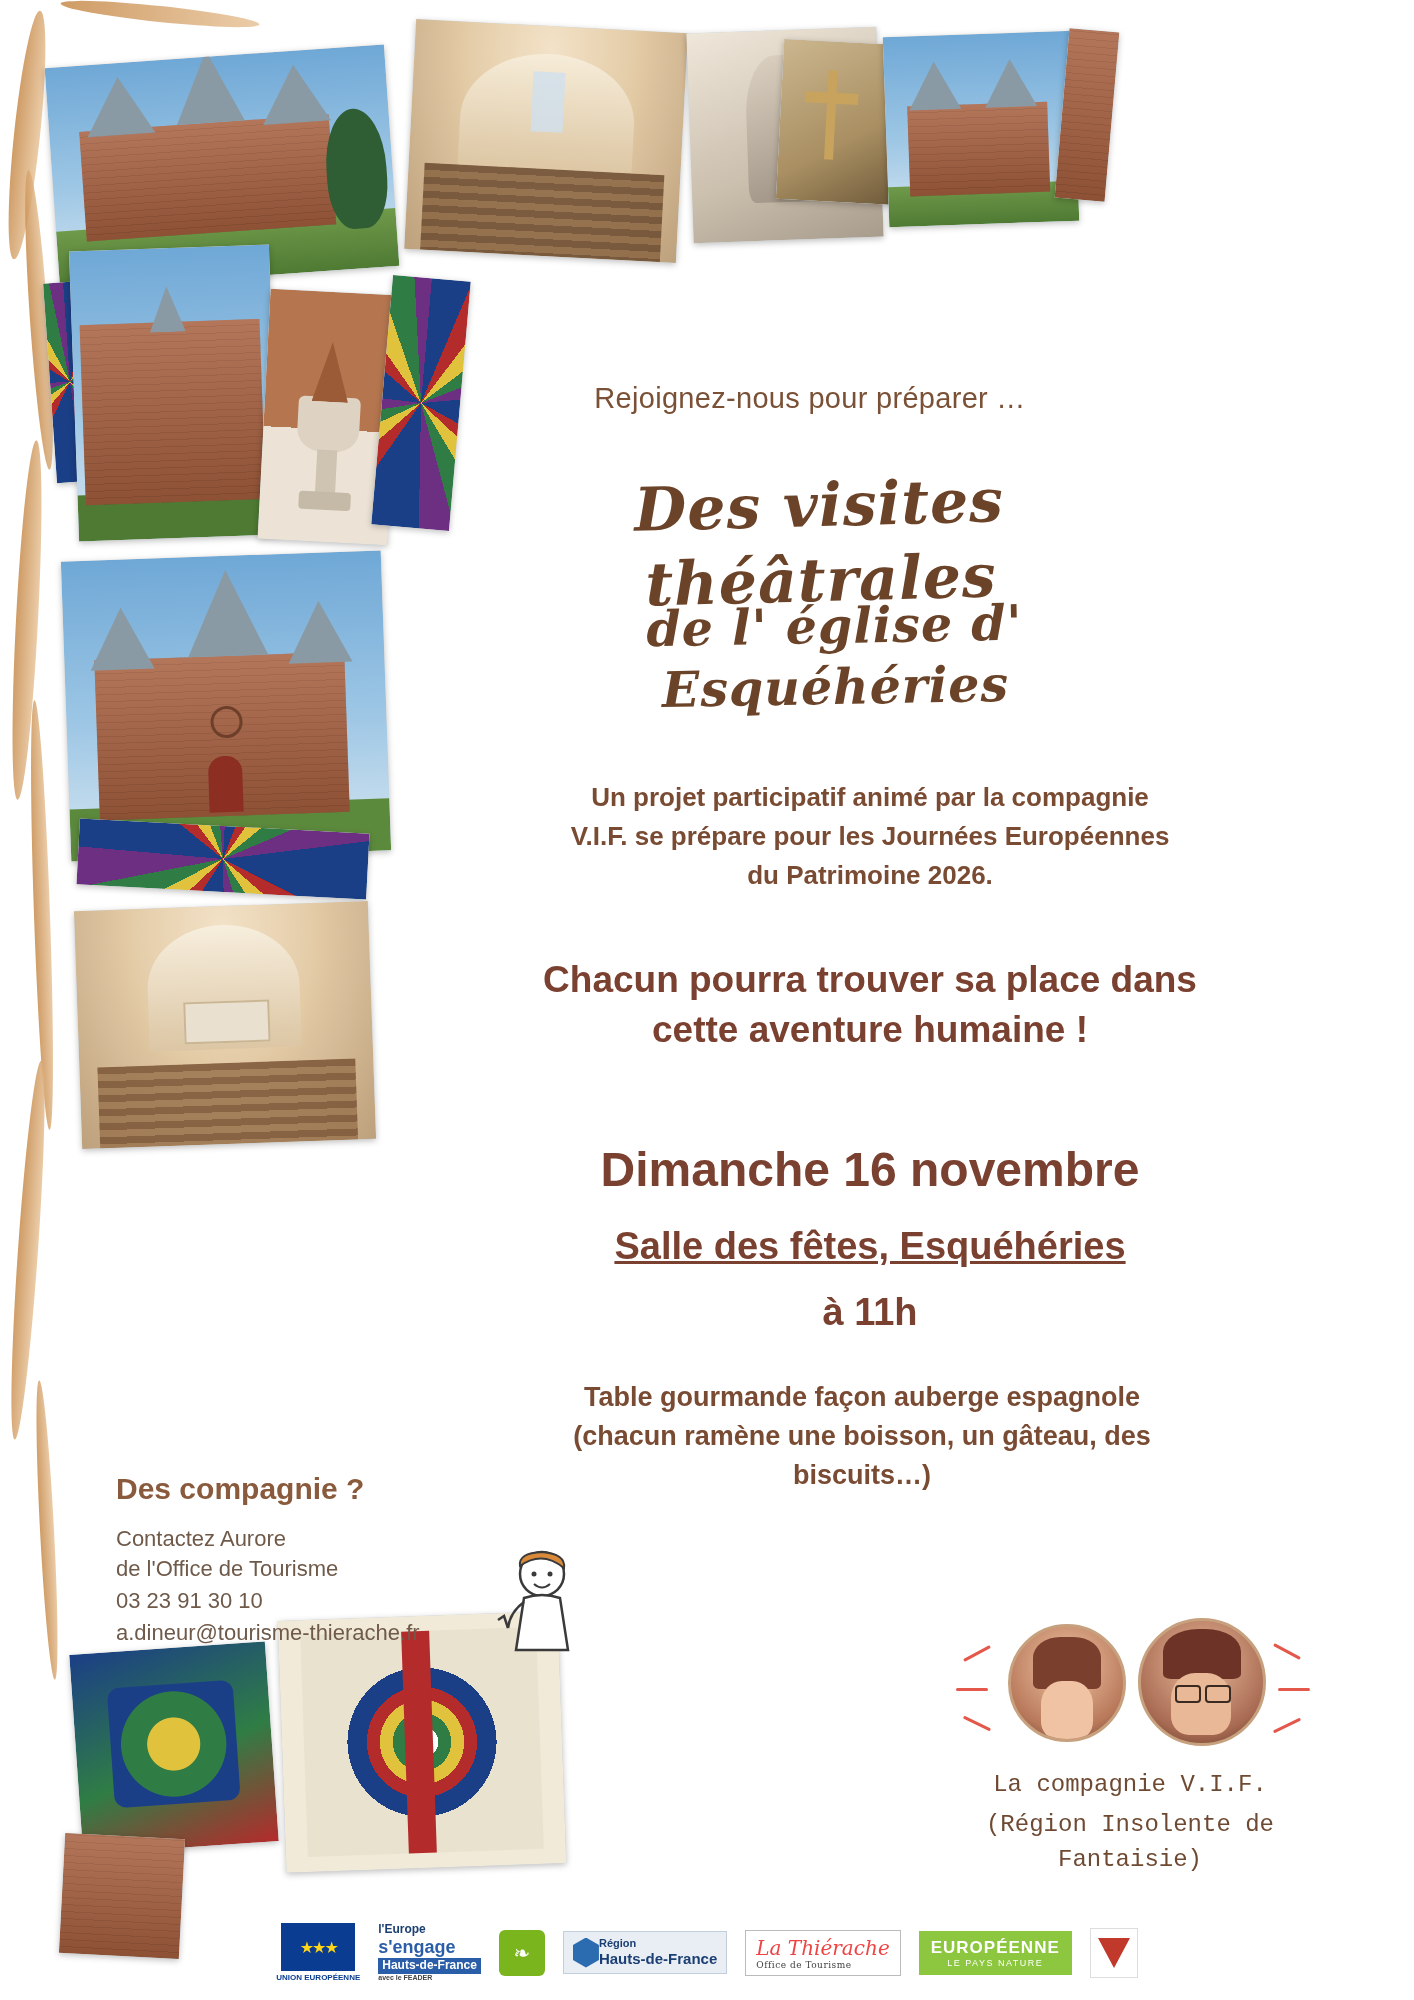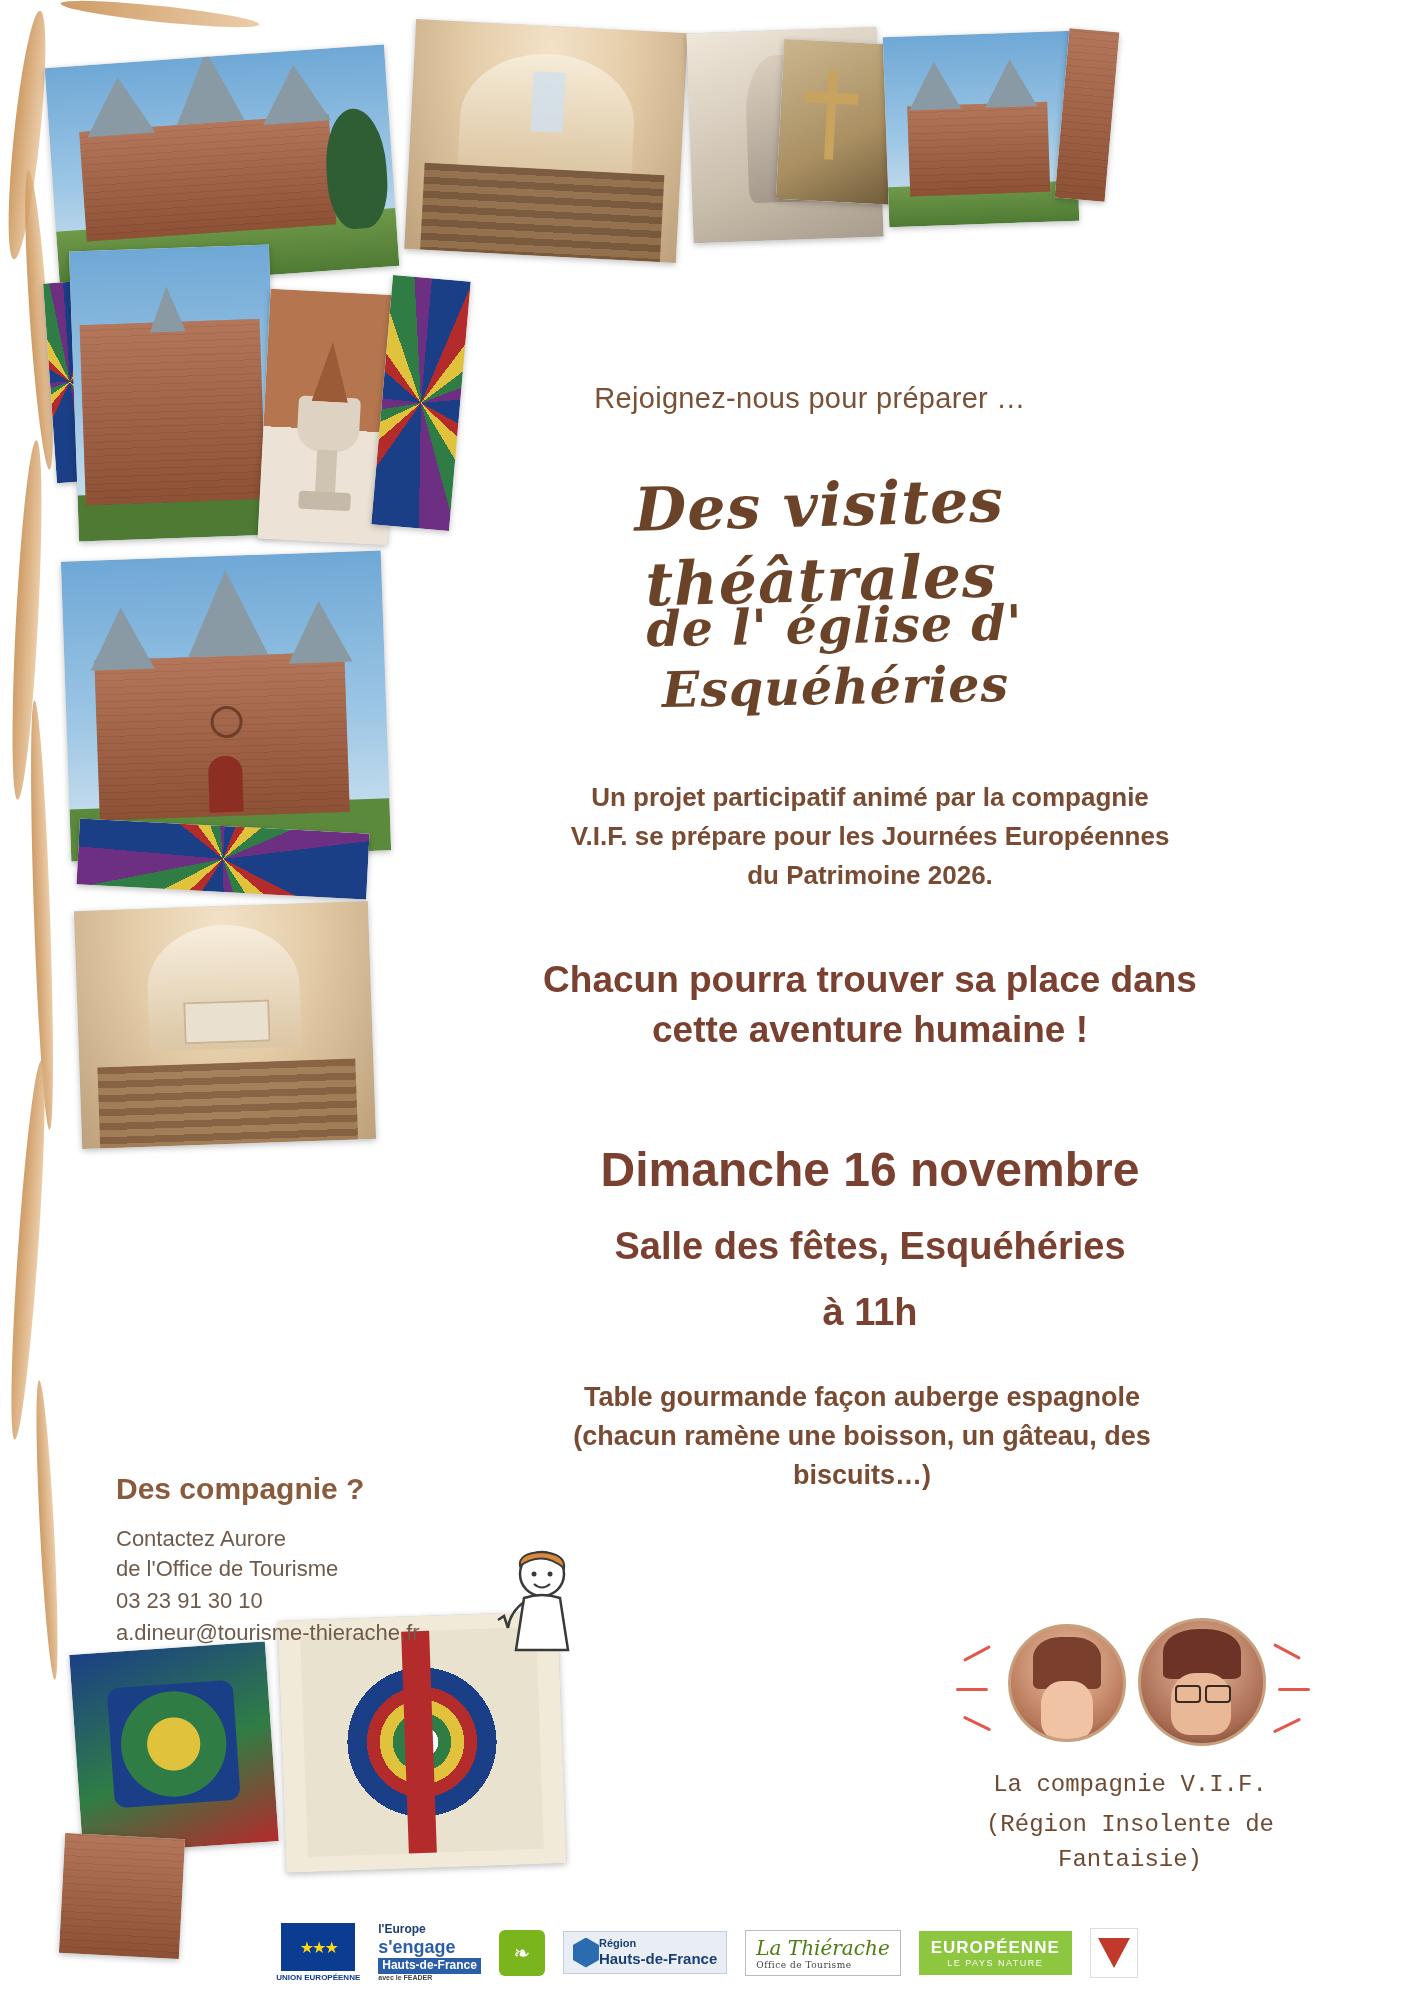--- a/index.html
+++ b/index.html
@@ -190,21 +190,21 @@
     display: flex; align-items: center; 
   }
   .region-hex { width: 26px; height: 30px; background: #2b6cb0;
     clip-path: polygon(50% 0,100% 25%,100% 75%,50% 100%,0 75%,0 25%); }
   .region-txt { font-size: 11px; color: #1b3f72; font-weight: bold; line-height: 1.2; }
   .region-txt b { display:block; font-size: 15px; }
   .ot {
     border: 1px solid #bbb; padding: 5px 10px; background:#fff;
     font-family: "DejaVu Serif", serif;
   }
-  .ot-top { font-size: 20px; font-style: italic; color: #4d7c0f; }
+  .ot-top { font-size: 20px; font-style: italic; color: #ef4444; }
   .ot-bot { font-size: 9px; color: #444; letter-spacing: .5px; }
   .thie {
     background: #8dc63f; color: #fff; padding: 7px 12px; text-align:center;
   }
   .thie-top { font-size: 17px; font-weight: bold; letter-spacing: 1px;}
   .thie-bot { font-size: 9px; letter-spacing: 1.5px; }
   .vlogo {
     width: 46px; height: 48px; background: #fff; border: 1px solid #ddd;
     display:flex;align-items:center;justify-content:center;
   }
@@ -341,21 +341,21 @@
 <div class="txt script script1" style="left:470px;top:468px;width:700px;transform:rotate(-1.5deg);">Des visites théâtrales</div>
 
 <div class="txt script script2" style="left:490px;top:596px;width:690px;transform:rotate(-1deg);">de l' église d' Esquéhéries</div>
 
 <div class="txt para" style="left:560px;top:778px;width:620px;">Un projet participatif animé par la compagnie V.I.F. se prépare pour les Journées Européennes du Patrimoine 2026.</div>
 
 <div class="txt big1" style="left:540px;top:955px;width:660px;">Chacun pourra trouver sa place dans cette aventure humaine !</div>
 
 <div class="txt date" style="left:540px;top:1140px;width:660px;">Dimanche 16 novembre</div>
 
-<div class="txt place" style="left:540px;top:1222px;width:660px;">Salle des fêtes, Esquéhéries</div>
+<div class="txt place" style="left:540px;top:1222px;width:660px;text-decoration:underline;">Salle des fêtes, Esquéhéries</div>
 
 <div class="txt place" style="left:540px;top:1288px;width:660px;">à 11h</div>
 
 <div class="txt note" style="left:542px;top:1378px;width:640px;">Table gourmande façon auberge espagnole (chacun ramène une boisson, un gâteau, des biscuits…)</div>
 
 <div class="qtitle" style="left:116px;top:1472px;">Des compagnie ?</div>
 <div class="qbody" style="left:116px;top:1522px;">Contactez Aurore</div>
 <div class="qbody" style="left:116px;top:1552px;">de l'Office de Tourisme</div>
 <div class="qbody" style="left:116px;top:1584px;">03 23 91 30 10</div>
 <div class="qbody" style="left:116px;top:1616px;">a.dineur@tourisme-thierache.fr</div>

